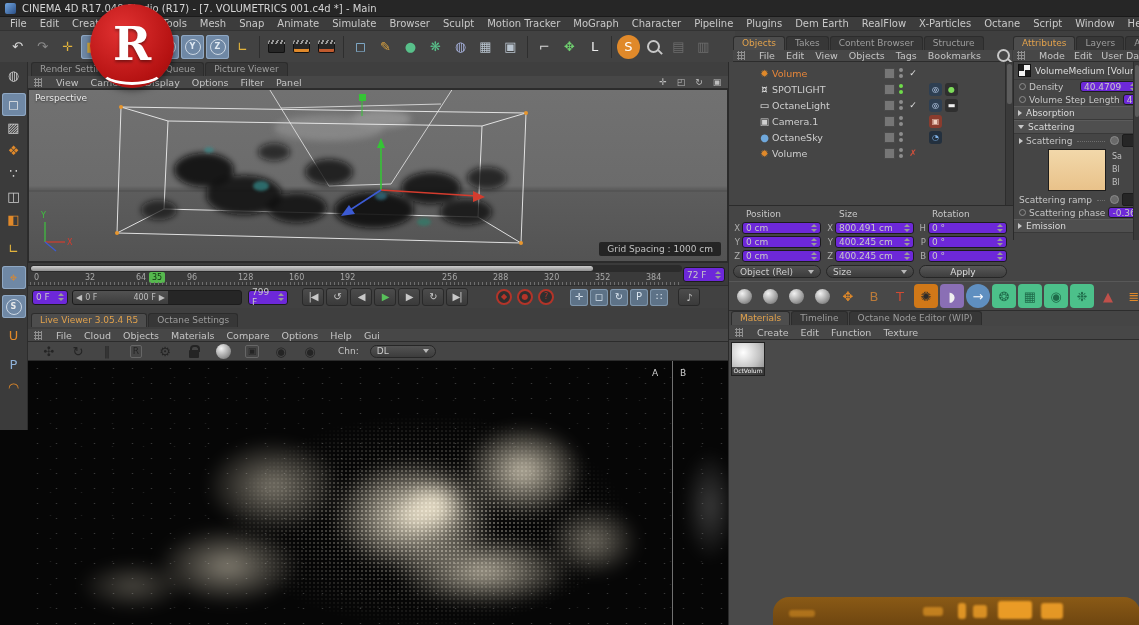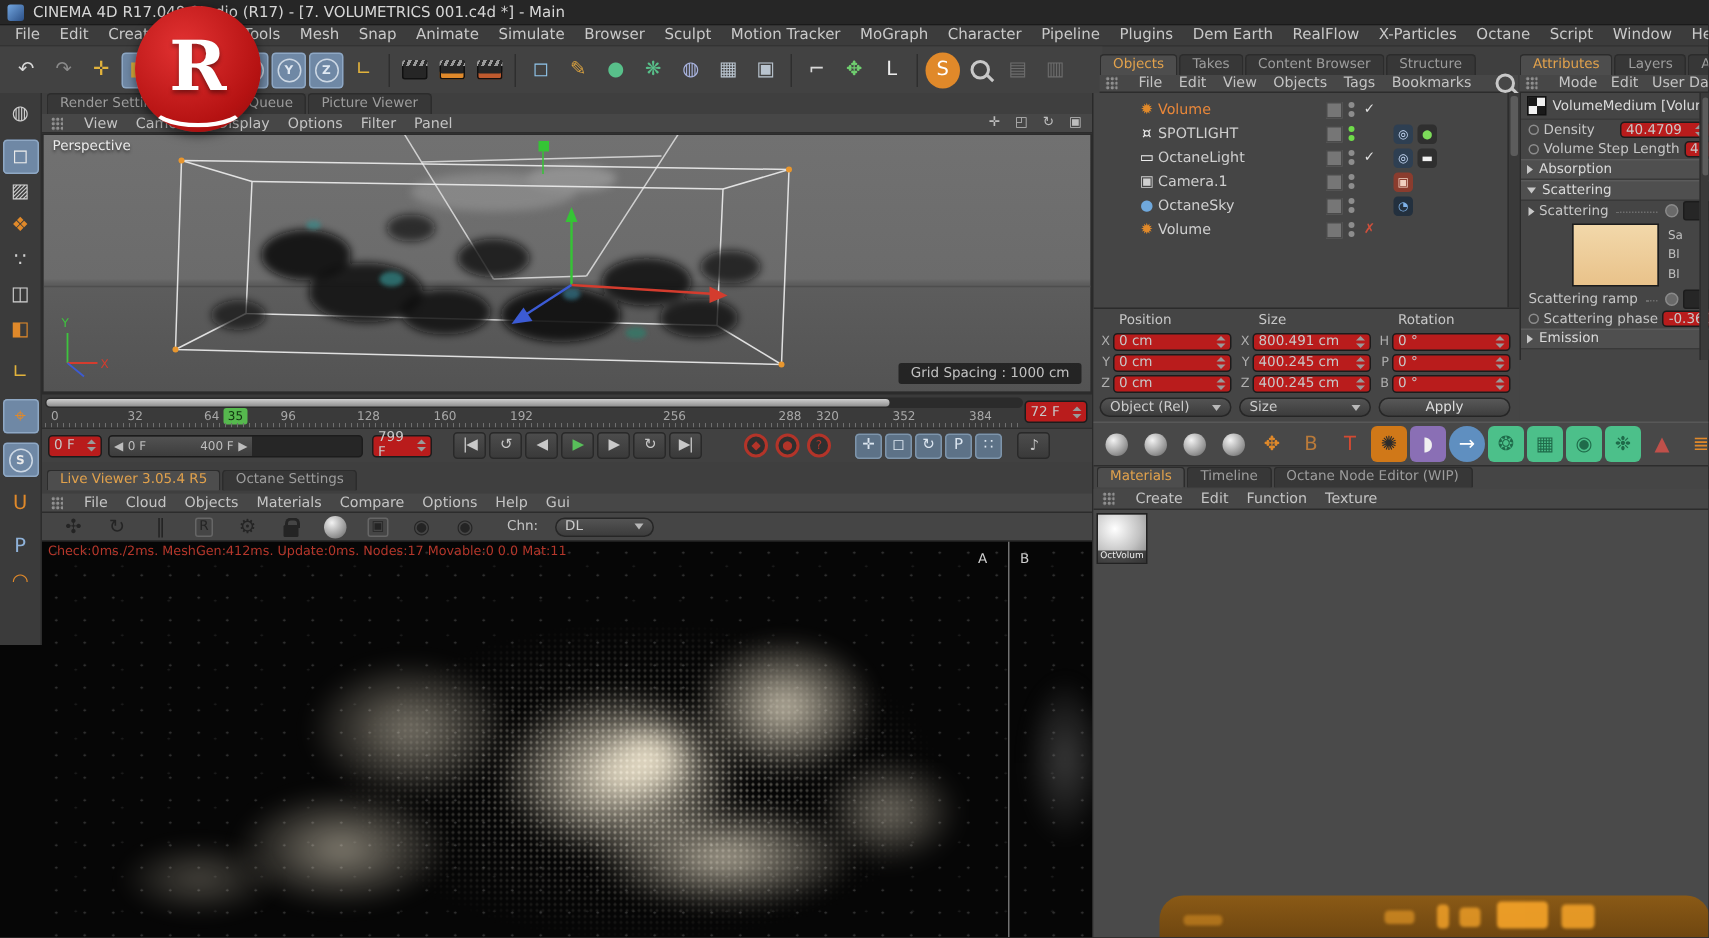--- a/index.html
+++ b/index.html
@@ -25,21 +25,21 @@
   .lock{width:10px;height:8px;background:#242424;border-radius:1px;position:relative;margin-top:5px;}
   .lock::before{content:"";position:absolute;left:1px;top:-5px;width:6px;height:5px;border:2px solid #242424;border-bottom:none;border-radius:4px 4px 0 0;}
   .ball{width:15px;height:15px;border-radius:50%;background:radial-gradient(circle at 35% 30%,#f2f2f2,#9c9c9c 60%,#5f5f5f);}
   
   .tabband{position:absolute;display:flex;align-items:flex-end;gap:1px;height:13px;}
   .tab{height:13px;line-height:13px;padding:0 8px;background:#373737;color:#9d9d9d;border:1px solid #2c2c2c;border-bottom:none;border-radius:3px 3px 0 0;font-size:9px;white-space:nowrap;}
   .tab.active{background:#4d4d4d;color:#e2a24c;}
   .pmenu{display:flex;gap:11px;align-items:center;font-size:9.5px;color:#c4c4c4;background:#474747;border-bottom:1px solid #2c2c2c;box-sizing:border-box;}
   .grip{width:8px;height:9px;background-image:radial-gradient(#909090 1px,transparent 1.3px);background-size:3px 3px;margin:0 3px 0 4px;flex:0 0 auto;}
   
-  .sfield{display:flex;align-items:center;background:#b91c1c;border:1px solid #1c1c1c;border-radius:3px;height:15px;padding:0 3px;font-size:9px;color:#c8c8c8;gap:3px;box-sizing:border-box;}
+  .sfield{display:flex;align-items:center;background:#6d28d9;border:1px solid #1c1c1c;border-radius:3px;height:15px;padding:0 3px;font-size:9px;color:#c8c8c8;gap:3px;box-sizing:border-box;}
   .spin{width:7px;display:flex;flex-direction:column;align-items:center;gap:2px;margin-left:auto;}
   .spin i{display:block;width:0;height:0;border-left:3px solid transparent;border-right:3px solid transparent;}
   .spin i.up{border-bottom:3px solid #9a9a9a;}
   .spin i.dn{border-top:3px solid #9a9a9a;}
   .select{background:linear-gradient(#535353,#3c3c3c);border:1px solid #262626;border-radius:8px;height:13px;display:flex;align-items:center;justify-content:space-between;padding:0 6px;font-size:9px;color:#ccc;box-sizing:border-box;gap:4px;}
   .dnarrow{width:0;height:0;border-left:3px solid transparent;border-right:3px solid transparent;border-top:4px solid #b8b8b8;}
   .btn{background:linear-gradient(#585858,#3e3e3e);border:1px solid #262626;border-radius:8px;text-align:center;height:13px;line-height:12px;font-size:9px;color:#ddd;box-sizing:border-box;}
   
   .left-strip{position:absolute;left:0;top:62px;width:28px;height:368px;background:#3b3b3b;border-right:1px solid #2c2c2c;display:flex;flex-direction:column;align-items:center;padding-top:2px;box-sizing:border-box;}
   .left-strip .icon-cell{width:24px;height:23px;}
@@ -472,21 +472,21 @@
       <span class="playhead" style="left:119px;">35</span>
     <span class="tick" style="left: 4px;">0</span>
         <span class="tick" style="left: 55px;">32</span>
         <span class="tick" style="left: 106px;">64</span>
         <span class="tick" style="left: 157px;">96</span>
         <span class="tick" style="left: 208px;">128</span>
         <span class="tick" style="left: 259px;">160</span>
         <span class="tick" style="left: 310px;">192</span>
         <span class="tick" style="left: 361px; margin-top: 28px;">224</span>
         <span class="tick" style="left: 412px;">256</span>
-        <span class="tick" style="left: 489px;">288</span>
+        <span class="tick" style="left: 463px;">288</span>
         <span class="tick" style="left: 514px;">320</span>
         <span class="tick" style="left: 565px;">352</span>
         <span class="tick" style="left: 616px;">384</span>
       </div>
     <span class="sfield frame-box">
       <span>72 F</span>
       <span class="spin">
           <i class="up"></i>
           <i class="dn"></i>
         </span>
@@ -622,21 +622,20 @@
           <span class="g" style="color: rgb(36, 36, 36);">◉</span>
         </span>
       </span>
     <span class="chn-label">Chn:</span>
     <span class="select" style="width:66px;justify-content:space-between;">
       <span>DL</span>
       <i class="dnarrow"></i>
     </span>
   </div>
   <div class="lv-canvas">
-    <span class="lv-status">Check:0ms./2ms. MeshGen:412ms. Update:0ms. Nodes:17 Movable:0 0.0 Mat:11</span>
     <div class="blob" style="left:150px;top:60px;width:190px;height:130px;opacity:.5;"></div>
     <div class="blob" style="left:270px;top:75px;width:230px;height:160px;opacity:.95;"></div>
     <div class="blob" style="left:410px;top:45px;width:170px;height:130px;opacity:.8;"></div>
     <div class="blob" style="left:100px;top:150px;width:200px;height:110px;opacity:.55;"></div>
     <div class="blob" style="left:330px;top:160px;width:250px;height:100px;opacity:.7;"></div>
     <div class="blob" style="left:30px;top:190px;width:150px;height:70px;opacity:.3;"></div>
     <div class="blob" style="left:500px;top:130px;width:130px;height:100px;opacity:.45;"></div>
     <div class="blob" style="left:360px;top:110px;width:90px;height:70px;opacity:1;"></div>
     <div class="grain"></div>
     <div class="bblob"></div>

